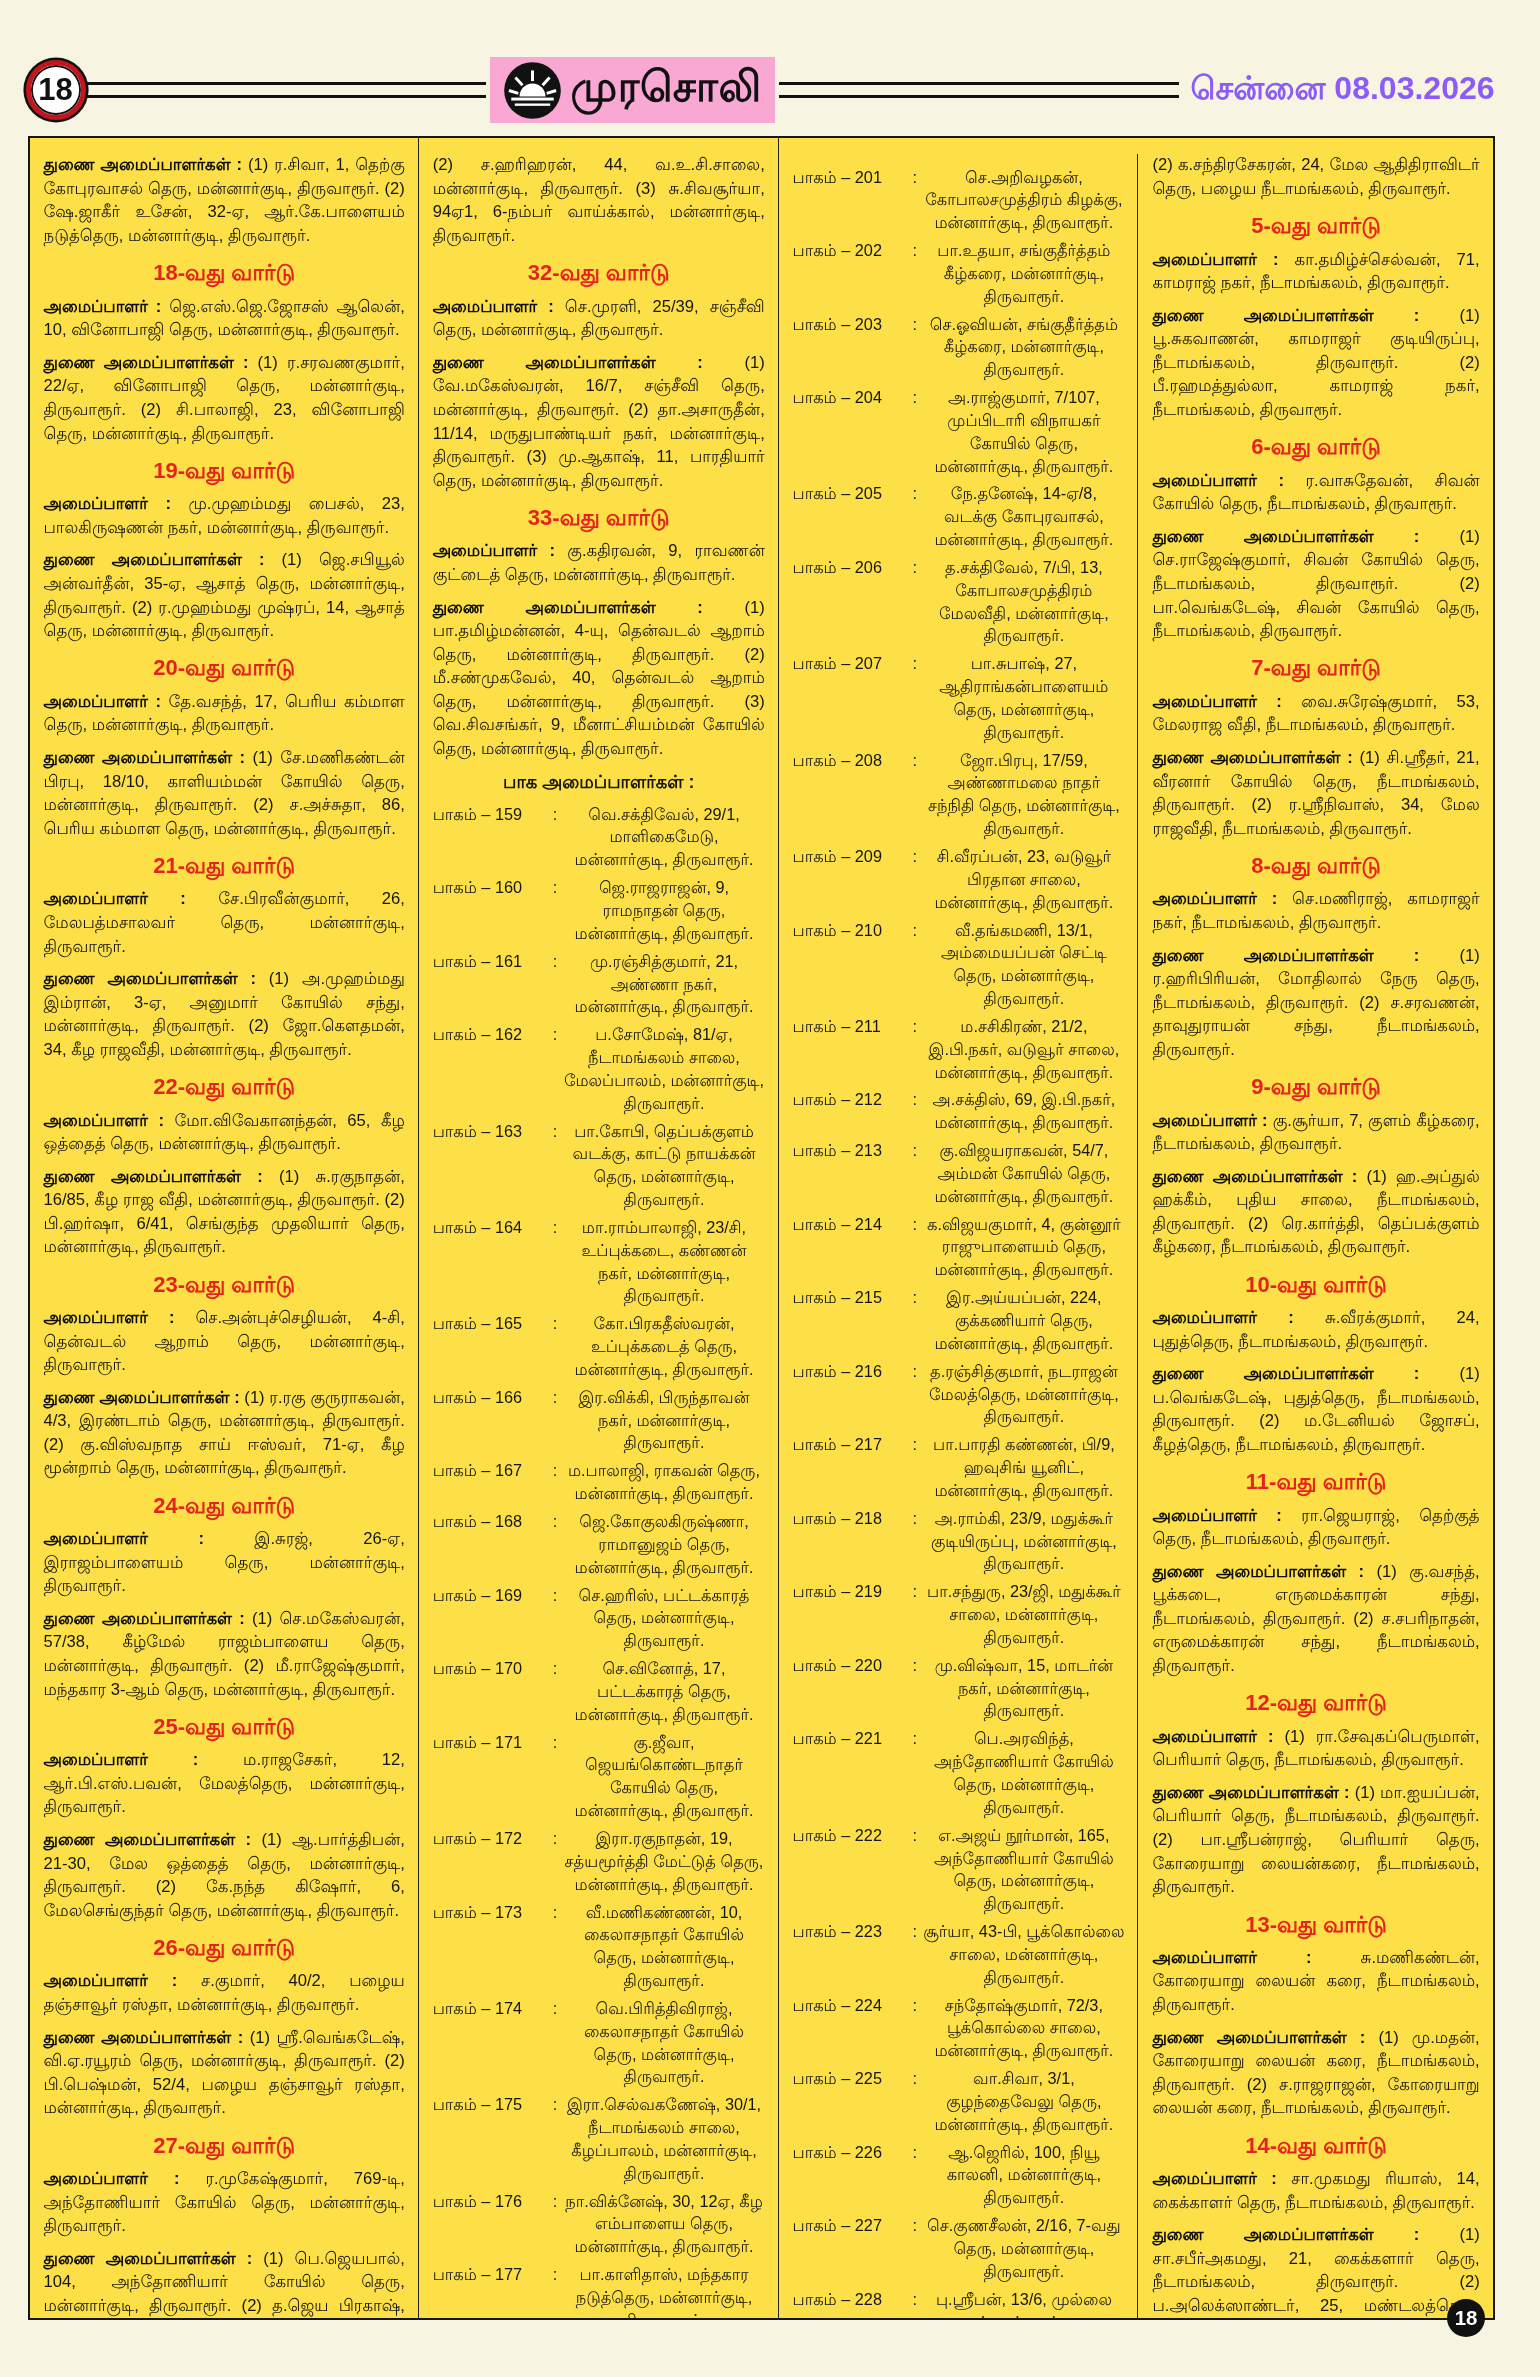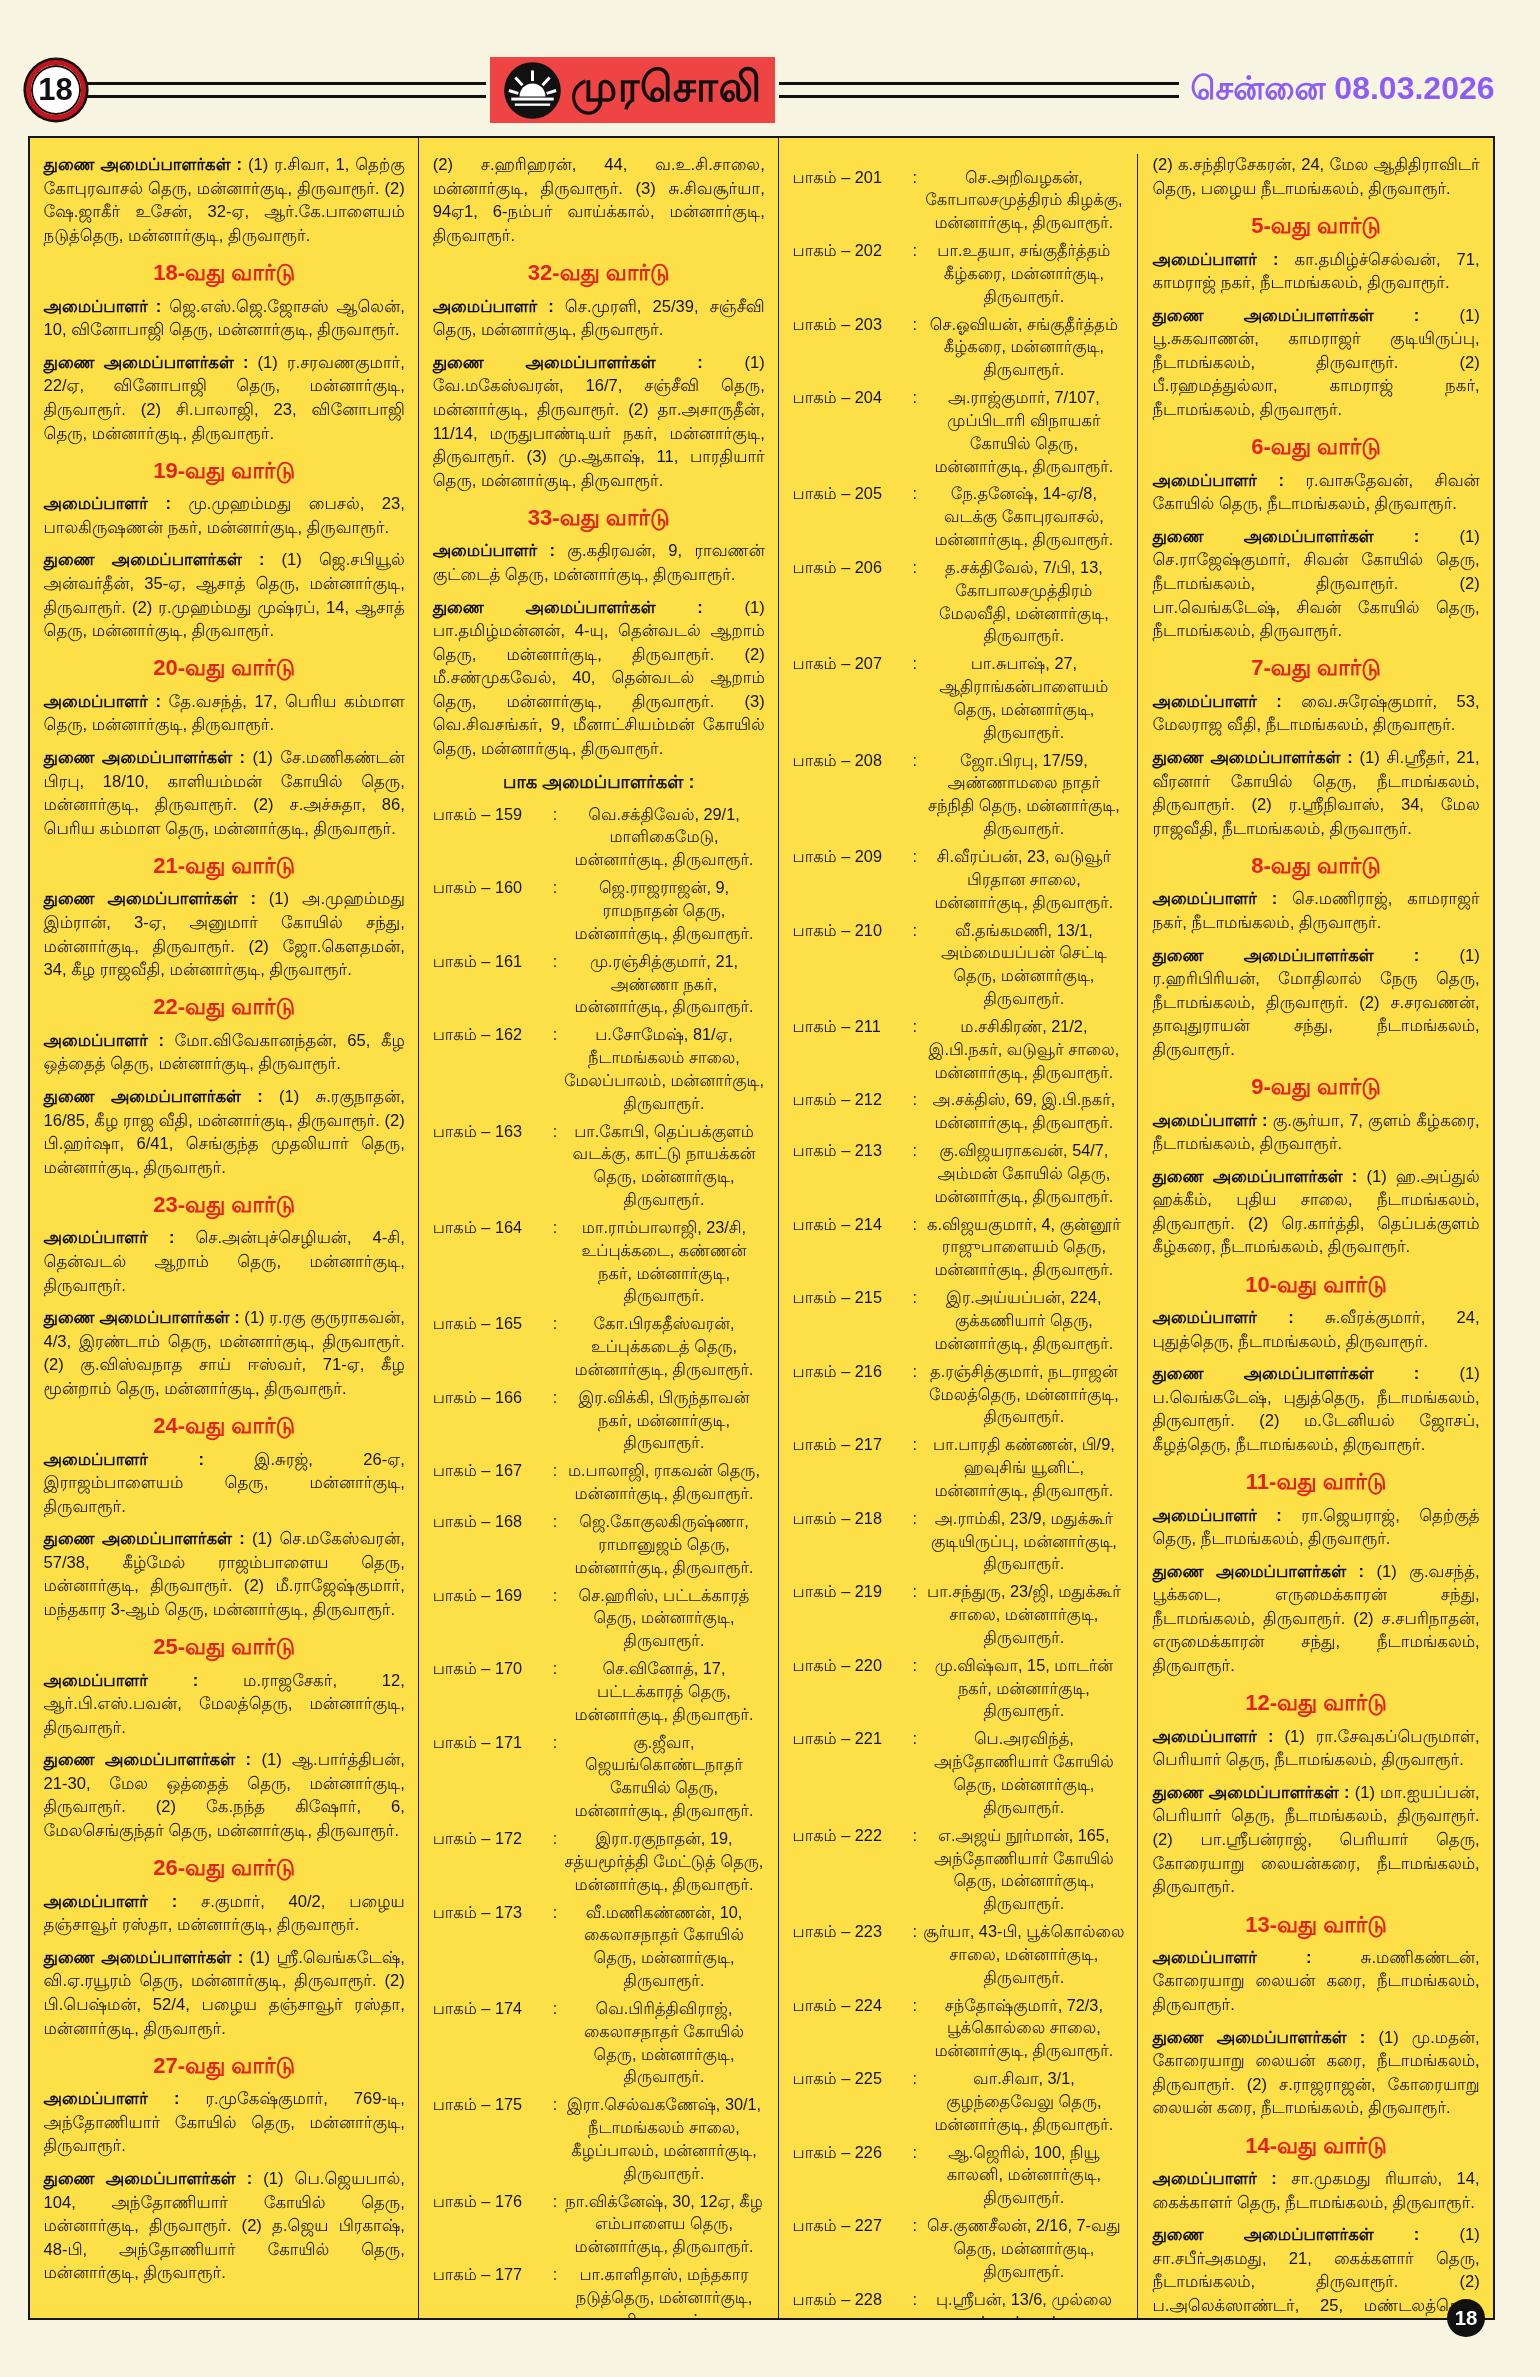--- a/index.html
+++ b/index.html
@@ -10,21 +10,21 @@
     overflow:hidden;
   }
   
   .header{position:absolute;left:25.5px;top:55px;width:1469px;height:70px;
     display:flex;align-items:center;}
   .pgnum{width:50px;height:50px;flex:none;border-radius:50%;
     background:#fff;border:5.7px solid #c3151c;box-shadow:0 0 0 2.6px #111,inset 0 0 0 1.9px #111;
     display:flex;align-items:center;justify-content:center;
     font-size:31px;font-weight:bold;color:#111;}
   .dline{flex:1;height:9.6px;border-top:3.8px solid #111;border-bottom:3.8px solid #111;}
-  .mastbox{flex:none;display:flex;align-items:center;gap:9px;background:#ef4444;
+  .mastbox{flex:none;display:flex;align-items:center;gap:9px;background:#f9a8d4;
     padding:3.8px 12.8px;margin:0 3.8px;}
   .logoCircle{width:59px;height:59px;flex:none;}
   .mastText{font-size:42px;font-weight:bold;color:#111;letter-spacing:0.6px;}
   .edition{flex:none;margin-left:11.5px;font-size:32px;font-weight:bold;color:#8b5cf6;
     white-space:nowrap;}
   
   .frame{position:absolute;left:27.5px;top:136px;width:1467px;height:2184px;
     border:2.6px solid #151515;display:flex;box-sizing:border-box;background:#fde047;}
   .col{box-sizing:border-box;padding:11.5px 12.8px 6.4px 14px;overflow:hidden;}
   .col0{width:26.6%;border-right:1.9px solid #222;}
@@ -84,20 +84,21 @@
         <div class="wardTitle">18-வது வார்டு</div>
         <div class="para"><b>அமைப்பாளர் : </b>ஜெ.எஸ்.ஜெ.ஜோசஸ் ஆலென், 10, வினோபாஜி தெரு, மன்னார்குடி, திருவாரூர்.</div>
         <div class="para"><b>துணை அமைப்பாளர்கள் : </b>(1) ர.சரவணகுமார், 22/ஏ, வினோபாஜி தெரு, மன்னார்குடி, திருவாரூர். (2) சி.பாலாஜி, 23, வினோபாஜி தெரு, மன்னார்குடி, திருவாரூர்.</div>
         <div class="wardTitle">19-வது வார்டு</div>
         <div class="para"><b>அமைப்பாளர் : </b>மு.முஹம்மது பைசல், 23, பாலகிருஷணன் நகர், மன்னார்குடி, திருவாரூர்.</div>
         <div class="para"><b>துணை அமைப்பாளர்கள் : </b>(1) ஜெ.சபியூல் அன்வர்தீன், 35-ஏ, ஆசாத் தெரு, மன்னார்குடி, திருவாரூர். (2) ர.முஹம்மது முஷ்ரப், 14, ஆசாத் தெரு, மன்னார்குடி, திருவாரூர்.</div>
         <div class="wardTitle">20-வது வார்டு</div>
         <div class="para"><b>அமைப்பாளர் : </b>தே.வசந்த், 17, பெரிய கம்மாள தெரு, மன்னார்குடி, திருவாரூர்.</div>
         <div class="para"><b>துணை அமைப்பாளர்கள் : </b>(1) சே.மணிகண்டன் பிரபு, 18/10, காளியம்மன் கோயில் தெரு, மன்னார்குடி, திருவாரூர். (2) ச.அச்சுதா, 86, பெரிய கம்மாள தெரு, மன்னார்குடி, திருவாரூர்.</div>
         <div class="wardTitle">21-வது வார்டு</div>
+        <div class="para"><b>அமைப்பாளர் : </b>சே.பிரவீன்குமார், 26, மேலபத்மசாலவர் தெரு, மன்னார்குடி, திருவாரூர்.</div>
         <div class="para"><b>துணை அமைப்பாளர்கள் : </b>(1) அ.முஹம்மது இம்ரான், 3-ஏ, அனுமார் கோயில் சந்து, மன்னார்குடி, திருவாரூர். (2) ஜோ.கௌதமன், 34, கீழ ராஜவீதி, மன்னார்குடி, திருவாரூர்.</div>
         <div class="wardTitle">22-வது வார்டு</div>
         <div class="para"><b>அமைப்பாளர் : </b>மோ.விவேகானந்தன், 65, கீழ ஒத்தைத் தெரு, மன்னார்குடி, திருவாரூர்.</div>
         <div class="para"><b>துணை அமைப்பாளர்கள் : </b>(1) சு.ரகுநாதன், 16/85, கீழ ராஜ வீதி, மன்னார்குடி, திருவாரூர். (2) பி.ஹர்ஷா, 6/41, செங்குந்த முதலியார் தெரு, மன்னார்குடி, திருவாரூர்.</div>
         <div class="wardTitle">23-வது வார்டு</div>
         <div class="para"><b>அமைப்பாளர் : </b>செ.அன்புச்செழியன், 4-சி, தென்வடல் ஆறாம் தெரு, மன்னார்குடி, திருவாரூர்.</div>
         <div class="para"><b>துணை அமைப்பாளர்கள் : </b>(1) ர.ரகு குருராகவன், 4/3, இரண்டாம் தெரு, மன்னார்குடி, திருவாரூர். (2) கு.விஸ்வநாத சாய் ஈஸ்வர், 71-ஏ, கீழ மூன்றாம் தெரு, மன்னார்குடி, திருவாரூர்.</div>
         <div class="wardTitle">24-வது வார்டு</div>
         <div class="para"><b>அமைப்பாளர் : </b>இ.சுரஜ், 26-ஏ, இராஜம்பாளையம் தெரு, மன்னார்குடி, திருவாரூர்.</div>
         <div class="para"><b>துணை அமைப்பாளர்கள் : </b>(1) செ.மகேஸ்வரன், 57/38, கீழ்மேல் ராஜம்பாளைய தெரு, மன்னார்குடி, திருவாரூர். (2) மீ.ராஜேஷ்குமார், மந்தகார 3-ஆம் தெரு, மன்னார்குடி, திருவாரூர்.</div>

